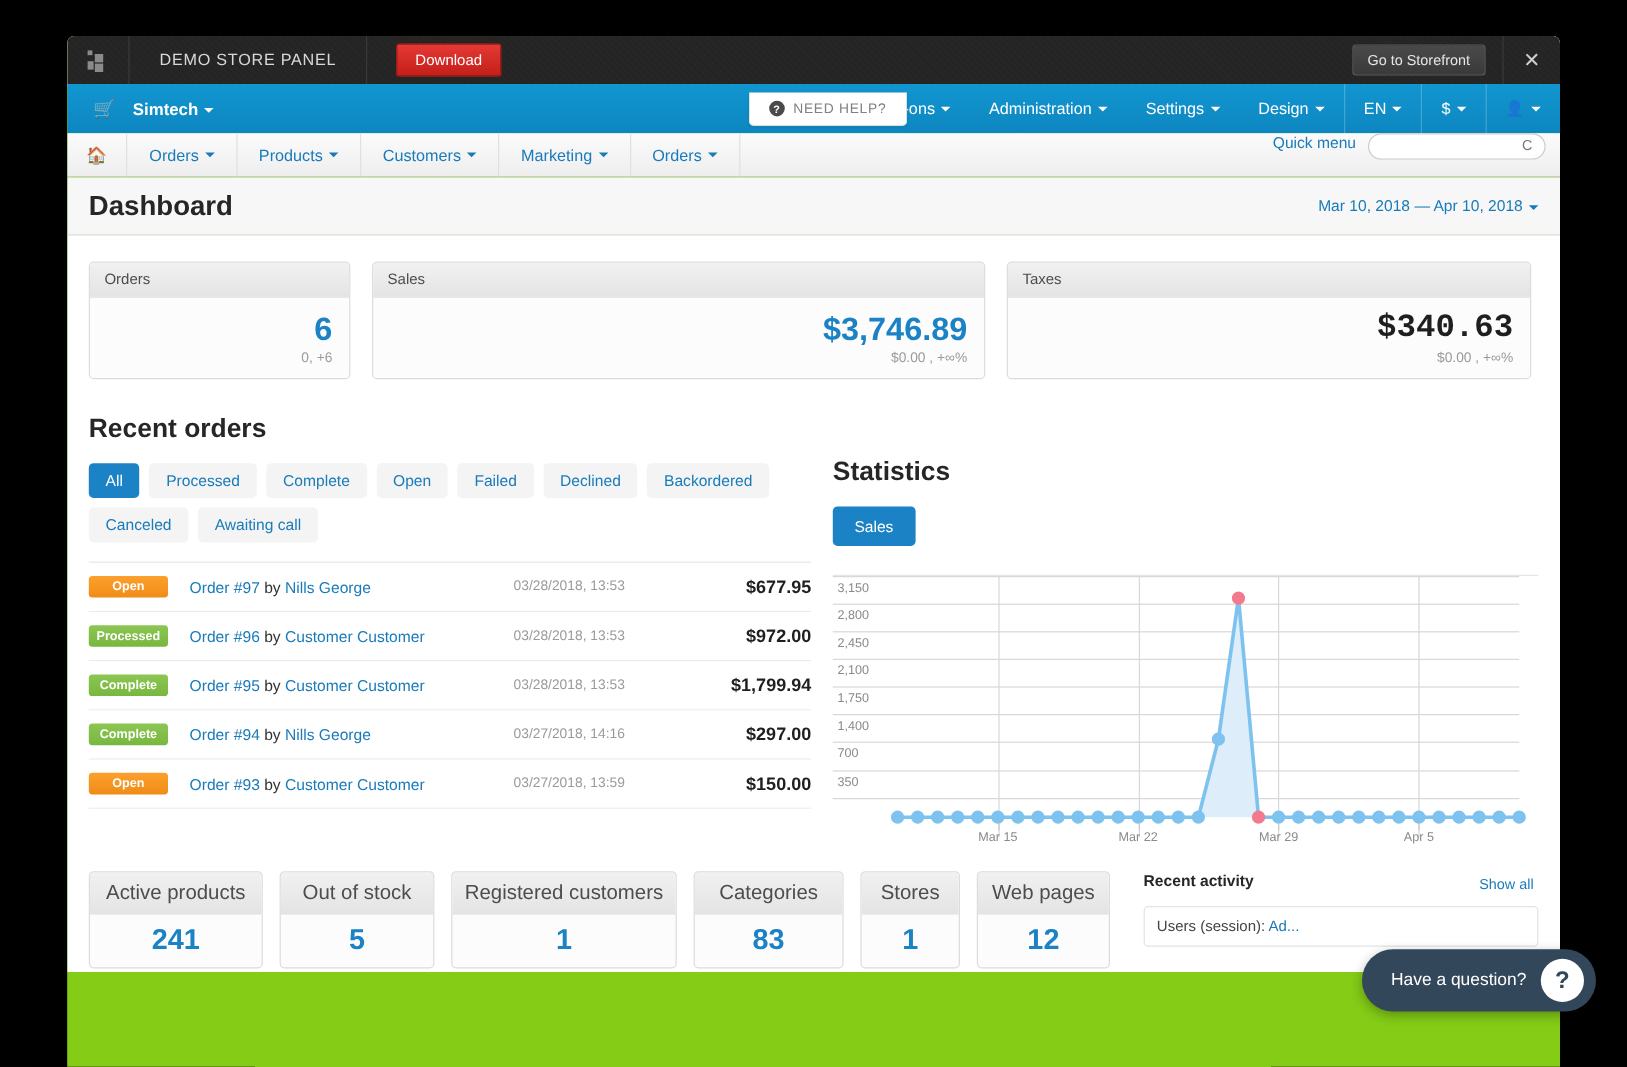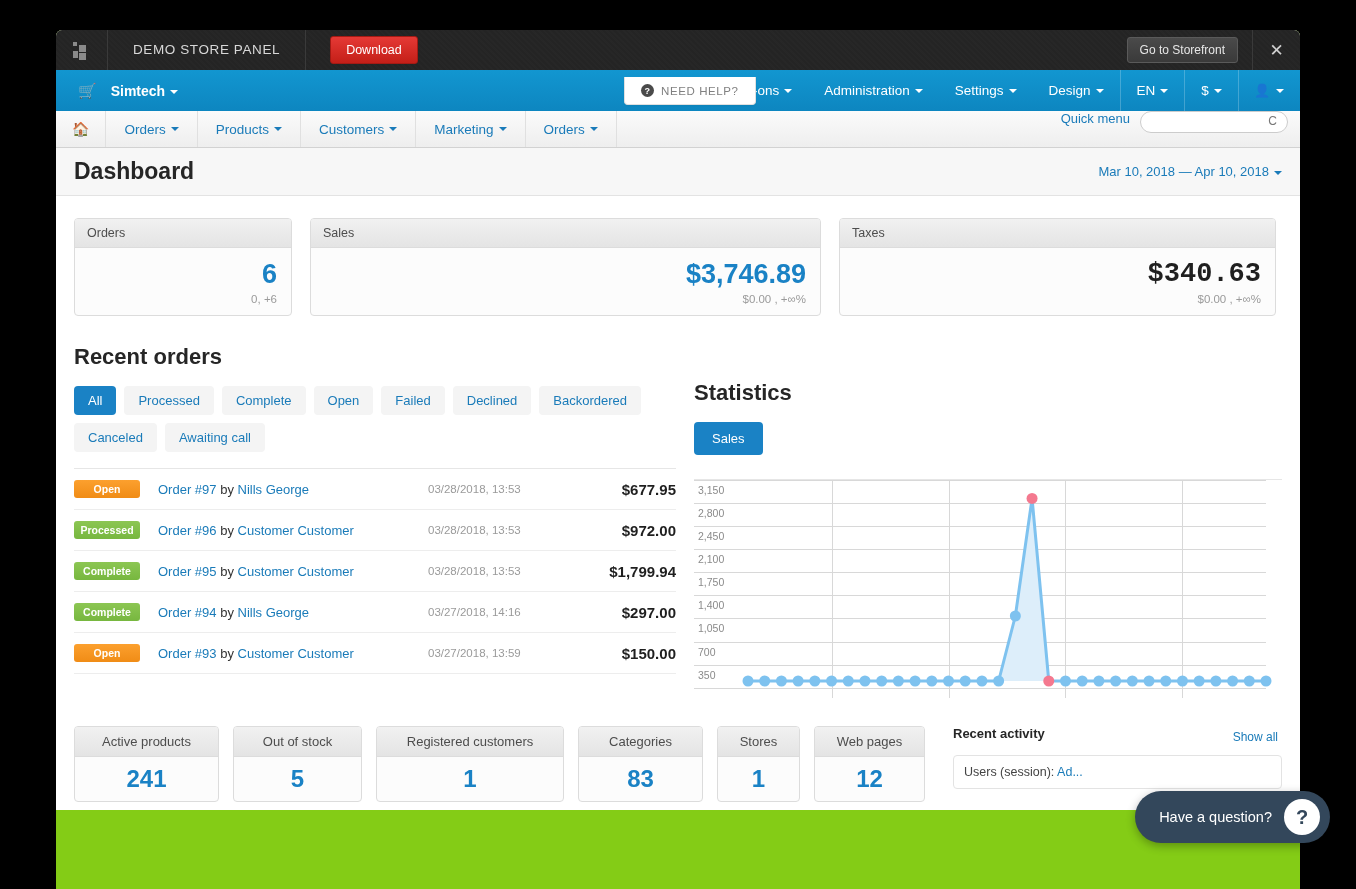--- a/index.html
+++ b/index.html
@@ -238,21 +238,21 @@
   .plot { position: absolute; left: 54px; right: 0; top: 0; height: 209px; overflow: visible; }
   .xlabels { position: absolute; left: 54px; right: 0; top: 212px; height: 16px; }
   .xlab { position: absolute; font-size: 10.5px; color: #8a8a8a; transform: translateX(-50%); }
   .xtick { position: absolute; width: 1px; height: 6px; background: #c8c8c8; top: -6px; }
 
   
   .bottom { display: flex; gap: 14px; margin-top: 28px; align-items: flex-start; }
   .tile { border: 1px solid #dcdcdc; border-radius: 4px; background: #fcfcfc; overflow: hidden; text-align: center; }
   .tile .hd {
     background: linear-gradient(#f1f1f1,#e4e4e4); border-bottom: 1px solid #dcdcdc;
-    padding: 7px 10px; font-size: 13px; color: #4d4d4d; white-space: nowrap;
+    padding: 7px 10px; font-size: 17px; color: #4d4d4d; white-space: nowrap;
   }
   .tile .bd { padding: 8px 10px; font-size: 24px; font-weight: bold; color: #1a82c5; }
 
   .activity { flex: 1; padding-left: 14px; position: relative; min-width: 330px; }
   .activity-title { font-size: 13px; font-weight: bold; color: #262626; }
   .showall { position: absolute; right: 4px; top: 4px; font-size: 12px; color: #1a7bb9; }
   .activity-item {
     margin-top: 14px; border: 1px solid #e3e3e3; border-radius: 4px;
     padding: 9px 10px; font-size: 12.5px; color: #444; background: #fff;
   }
@@ -496,23 +496,20 @@
                     <div class="grid-row">
                       <span class="ylab">2,100</span>
                     </div>
                     <div class="grid-row">
                       <span class="ylab">1,750</span>
                     </div>
                     <div class="grid-row">
                       <span class="ylab">1,400</span>
                     </div>
                     <div class="grid-row">
-                      <span class="ylab">1,050</span>
-                    </div>
-                    <div class="grid-row">
                       <span class="ylab">700</span>
                     </div>
                     <div class="grid-row">
                       <span class="ylab">350</span>
                     </div>
                   </div>
               <div class="vlines" id="vlines">
                     <div class="vline" style="left: 83.5484px;"></div>
                     <div class="vline" style="left: 200.516px;"></div>
                     <div class="vline" style="left: 317.484px;"></div>
@@ -547,20 +544,30 @@
                       <circle cx="384.32258064516134" cy="201" r="5.5" fill="#7ec2ef"></circle>
                       <circle cx="401.03225806451616" cy="201" r="5.5" fill="#7ec2ef"></circle>
                       <circle cx="417.741935483871" cy="201" r="5.5" fill="#7ec2ef"></circle>
                       <circle cx="434.45161290322585" cy="201" r="5.5" fill="#7ec2ef"></circle>
                       <circle cx="451.16129032258067" cy="201" r="5.5" fill="#7ec2ef"></circle>
                       <circle cx="467.8709677419355" cy="201" r="5.5" fill="#7ec2ef"></circle>
                       <circle cx="484.58064516129036" cy="201" r="5.5" fill="#7ec2ef"></circle>
                       <circle cx="501.2903225806452" cy="201" r="5.5" fill="#7ec2ef"></circle>
                       <circle cx="518" cy="201" r="5.5" fill="#7ec2ef"></circle>
                     </svg></div>
+              <div class="xlabels" id="xlabels">
+                    <div class="xtick" style="left: 83.5484px;"></div>
+                    <div class="xlab" style="left: 83.5484px;">Mar 15</div>
+                    <div class="xtick" style="left: 200.516px;"></div>
+                    <div class="xlab" style="left: 200.516px;">Mar 22</div>
+                    <div class="xtick" style="left: 317.484px;"></div>
+                    <div class="xlab" style="left: 317.484px;">Mar 29</div>
+                    <div class="xtick" style="left: 434.452px;"></div>
+                    <div class="xlab" style="left: 434.452px;">Apr 5</div>
+                  </div>
             </div>
           </div>
         </div>
       </div>
 
       <div class="bottom">
         <div class="tile" style="width:145px">
           <div class="hd">Active products</div>
           <div class="bd">241</div>
         </div>

